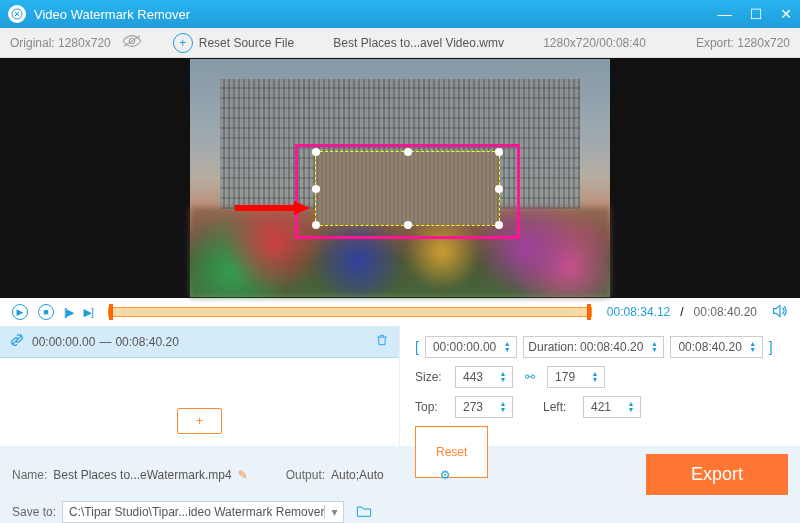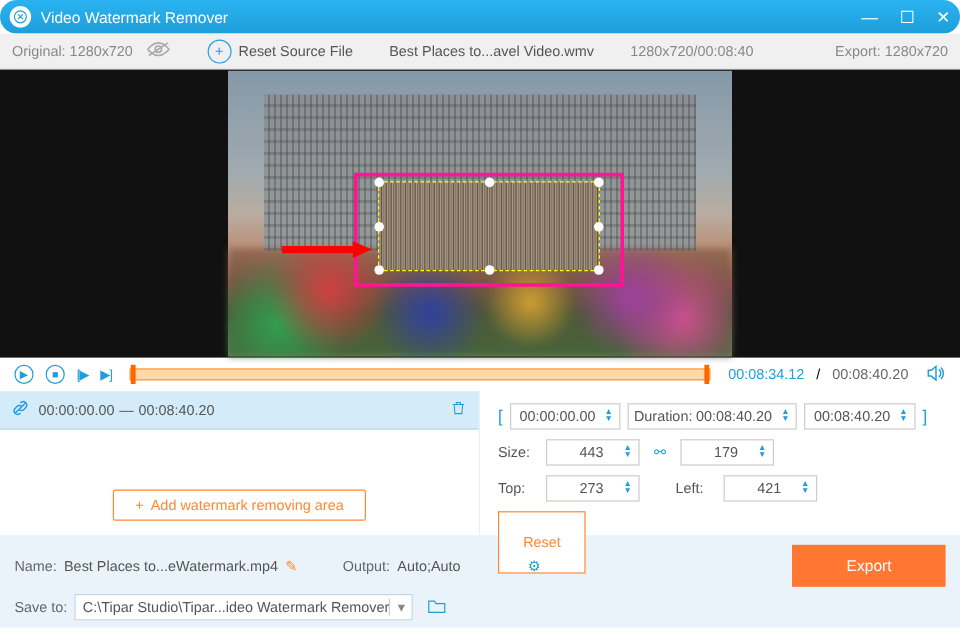--- a/index.html
+++ b/index.html
@@ -1,29 +1,29 @@
 <!DOCTYPE html>
 <html><head>
 <meta charset="utf-8">
 <style>
 *{margin:0;padding:0;box-sizing:border-box;font-family:Arial,sans-serif;font-size:12px;}
 body{width:800px;height:523px;background:#fff;overflow:hidden;}
-.titlebar{height:28px;background:linear-gradient(to bottom,#29b3f0,#1e9edb);display:flex;align-items:center;padding:0 8px;color:#fff;border-radius:14px;}
+.titlebar{height:28px;background:linear-gradient(to bottom,#29b3f0,#1e9edb);display:flex;align-items:center;padding:0 8px;color:#fff;}
 .titlebar .logo{width:18px;height:18px;background:#fff;border-radius:50%;display:flex;align-items:center;justify-content:center;margin-right:8px;}
 .titlebar .logo svg{width:12px;height:12px;}
 .titlebar .title{flex:1;font-size:13px;}
 .titlebar .winbtns{display:flex;gap:18px;}
 .titlebar .winbtns span{cursor:pointer;font-size:14px;}
 .infobar{height:30px;background:#f0f0f0;border-bottom:1px solid #ddd;display:flex;align-items:center;padding:0 10px;color:#555;}
 .infobar .orig{color:#888;}
 .eye-icon{margin-left:10px;color:#999;}
 .plus-circle{width:20px;height:20px;border:1.5px solid #1e9edb;border-radius:50%;display:flex;align-items:center;justify-content:center;color:#1e9edb;margin-left:30px;margin-right:6px;}
 .infobar .change{color:#555;}
 .infobar .filename{flex:1;text-align:center;color:#555;}
-.infobar .res{color:#888;margin-right:68px;}
+.infobar .res{color:#888;margin-right:50px;}
 .infobar .output{color:#888;}
 .video-area{height:240px;background:#111;display:flex;align-items:center;justify-content:center;position:relative;}
 .video-frame{width:420px;height:238px;position:relative;background:linear-gradient(to bottom,#8599a8 0%,#a0aab0 35%,#b8ada0 50%,#bb8870 65%,#a05555 75%,#4a5a3a 85%,#6a8a5a 100%);}
 .building{position:absolute;top:20px;left:30px;right:30px;height:130px;background:linear-gradient(to bottom,#8a9095,#969a9a);}
 .building::before{content:"";position:absolute;top:0;left:0;right:0;bottom:0;background:repeating-linear-gradient(to right,transparent 0,transparent 3px,rgba(60,60,60,.35) 3px,rgba(60,60,60,.35) 5px),repeating-linear-gradient(to bottom,transparent 0,transparent 8px,rgba(60,60,60,.25) 8px,rgba(60,60,60,.25) 10px);}
 .crowd{position:absolute;bottom:0;left:0;right:0;height:90px;background:radial-gradient(circle at 20% 40%,#d04040 0,transparent 15%),radial-gradient(circle at 40% 60%,#3040a0 0,transparent 18%),radial-gradient(circle at 60% 50%,#d0a030 0,transparent 15%),radial-gradient(circle at 80% 45%,#a040a0 0,transparent 15%),radial-gradient(circle at 10% 70%,#30a050 0,transparent 15%),radial-gradient(circle at 90% 65%,#d05090 0,transparent 15%),linear-gradient(to bottom,rgba(120,80,60,.6),rgba(60,90,50,.8));filter:blur(3px);}
 .sel-pink{position:absolute;border:3px solid #ff1493;top:85px;left:105px;width:225px;height:95px;}
 .sel-yellow{position:absolute;border:1px dashed #ffff00;top:92px;left:125px;width:185px;height:75px;}
 .sel-yellow .handle{position:absolute;width:8px;height:8px;background:#fff;border-radius:50%;}
 .h-tl{top:-4px;left:-4px;}.h-tr{top:-4px;right:-4px;}.h-bl{bottom:-4px;left:-4px;}.h-br{bottom:-4px;right:-4px;}
@@ -47,35 +47,35 @@
 .left-panel{width:400px;border-right:1px solid #eee;display:flex;flex-direction:column;}
 .segment{height:32px;background:#d4ecf9;border-bottom:1px solid #b0d8ee;display:flex;align-items:center;padding:0 10px;color:#555;}
 .segment .unlink{color:#1e9edb;margin-right:8px;}
 .segment .trash{margin-left:auto;color:#1e9edb;}
 .add-area{margin:auto auto 12px;border:1px solid #ff8833;color:#ff8833;padding:5px 18px;border-radius:2px;display:flex;align-items:center;gap:6px;}
 .right-panel{flex:1;padding:10px 15px;color:#555;}
 .row{display:flex;align-items:center;margin-bottom:8px;gap:6px;}
 .bracket-l,.bracket-r{color:#1e9edb;font-size:14px;}
 .numbox{border:1px solid #ccc;height:22px;display:flex;align-items:center;padding:0 4px;background:#fff;}
 .numbox .val{min-width:60px;padding:0 3px;}
-.numbox.sm .val{min-width:35px;margin-left:20px;}
+.numbox.sm .val{min-width:35px;}
 .spinner{width:10px;display:flex;flex-direction:column;margin-left:3px;}
 .spinner span{font-size:7px;line-height:6px;color:#1e9edb;text-align:center;}
 .lbl{margin-right:4px;min-width:30px;}
 .link-icon{color:#1e9edb;margin:0 6px;}
 .reset{border:1px solid #ff8833;color:#ff8833;padding:18px 20px;background:#fff;}
 .bottom{background:#eaf3f9;padding:8px 12px;}
 .brow{display:flex;align-items:center;margin-bottom:6px;color:#555;gap:6px;}
 .brow .label{color:#666;}
 .pencil{color:#ff8833;}
 .gear{color:#1e9edb;}
 .pathbox{border:1px solid #c5d5e0;background:#fff;padding:3px 6px;min-width:230px;display:flex;align-items:center;}
 .pathbox .dd{margin-left:auto;color:#888;border-left:1px solid #ccc;padding-left:6px;}
 .folder{color:#1e9edb;margin-left:6px;}
-.export{margin-left:auto;background:#ff7733;color:#fff;padding:10px 45px;font-size:13px;}
+.export{margin-left:auto;background:#ff7733;color:#fff;padding:10px 45px;font-size:18px;}
 </style>
 </head>
 <body>
 
 <div class="titlebar">
   <div class="logo">
       <svg viewBox="0 0 24 24" fill="#1e9edb">
         <circle cx="12" cy="12" r="10" fill="none" stroke="#1e9edb" stroke-width="2"></circle>
         <path d="M8 8l8 8M16 8l-8 8" stroke="#1e9edb" stroke-width="2"></path>
       </svg>
@@ -152,21 +152,20 @@
           </svg></span>
       <span>00:00:00.00</span>
       <span style="margin:0 4px">—</span>
       <span>00:08:40.20</span>
       <span class="trash"><svg width="14" height="14" viewBox="0 0 24 24">
             <path d="M4 7h16M9 7V4h6v3M6 7l1 13h10l1-13" fill="none" stroke="#1e9edb" stroke-width="1.5"></path>
           </svg></span>
     </div>
     <div class="add-area">
       <span>+</span>
-      <span>Add watermark removing area</span>
     </div>
   </div>
   <div class="right-panel">
     <div class="row">
       <span class="bracket-l">[</span>
       <div class="numbox">
           <span class="val">00:00:00.00</span>
           <div class="spinner">
             <span>▲</span>
             <span>▼</span>

